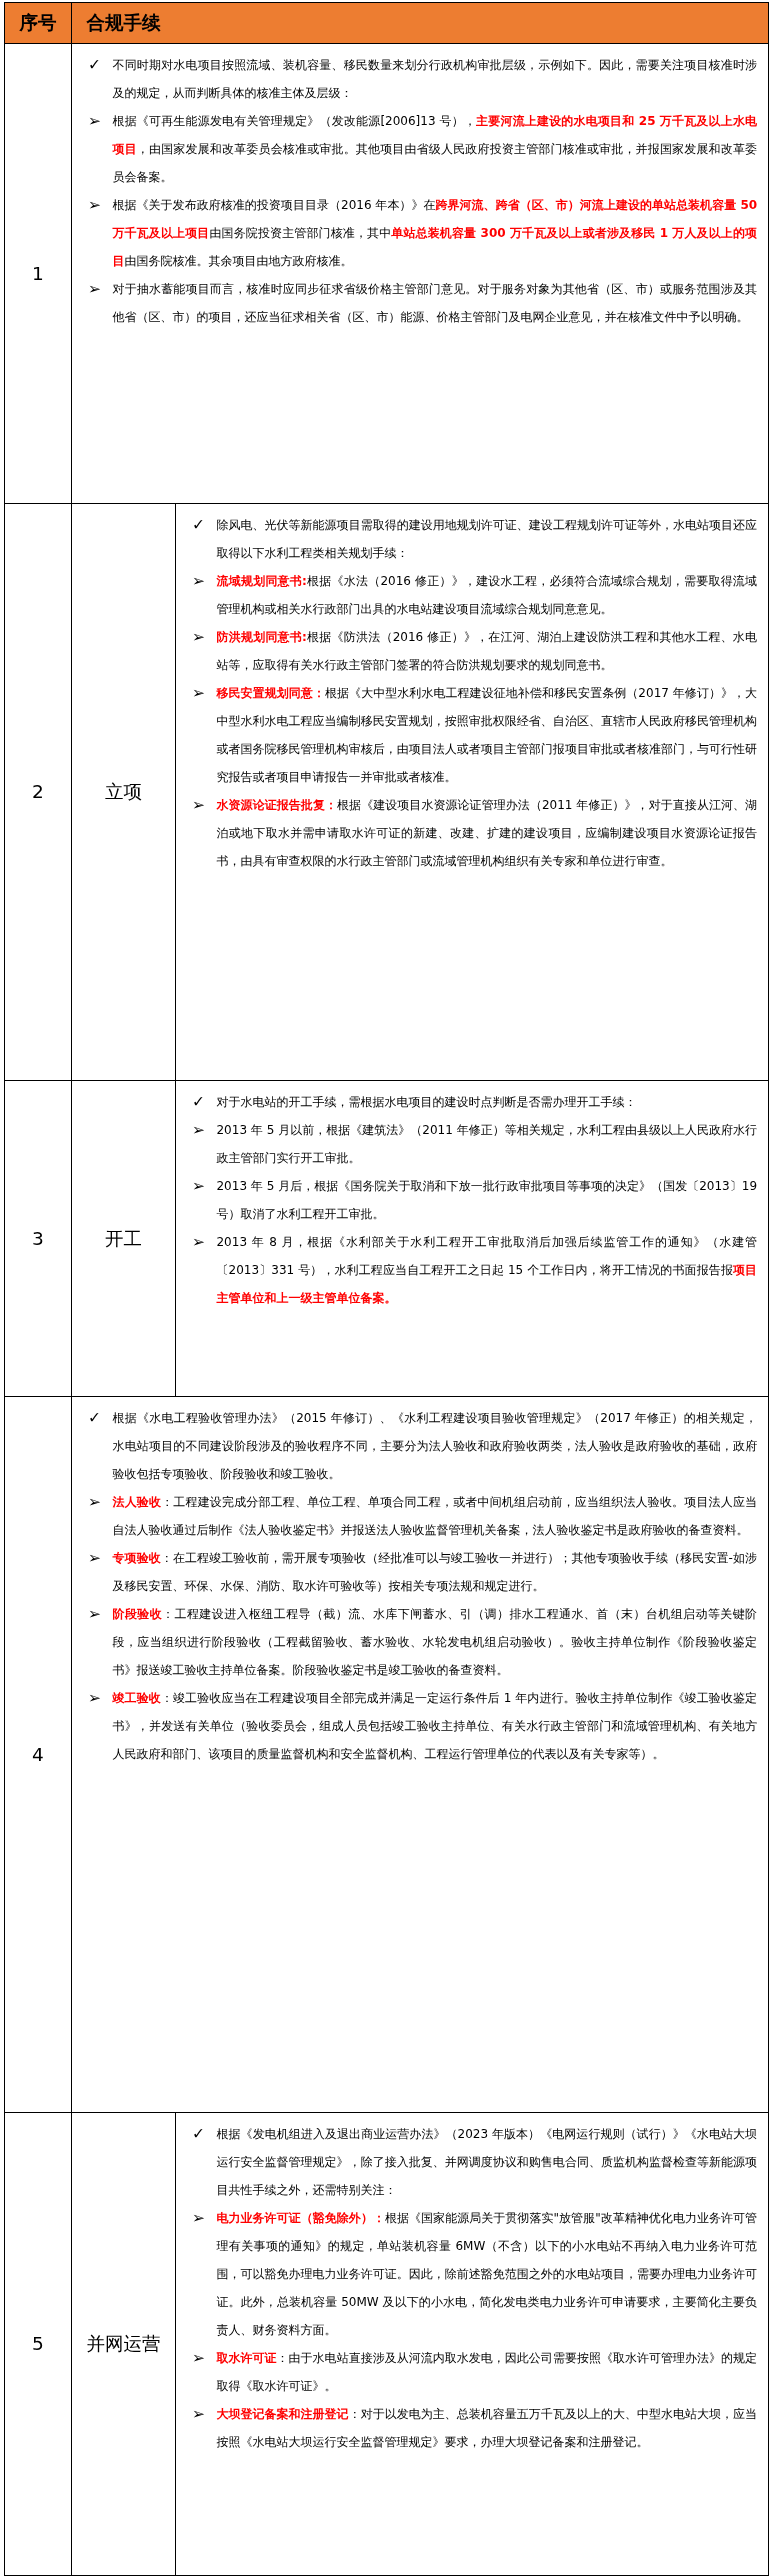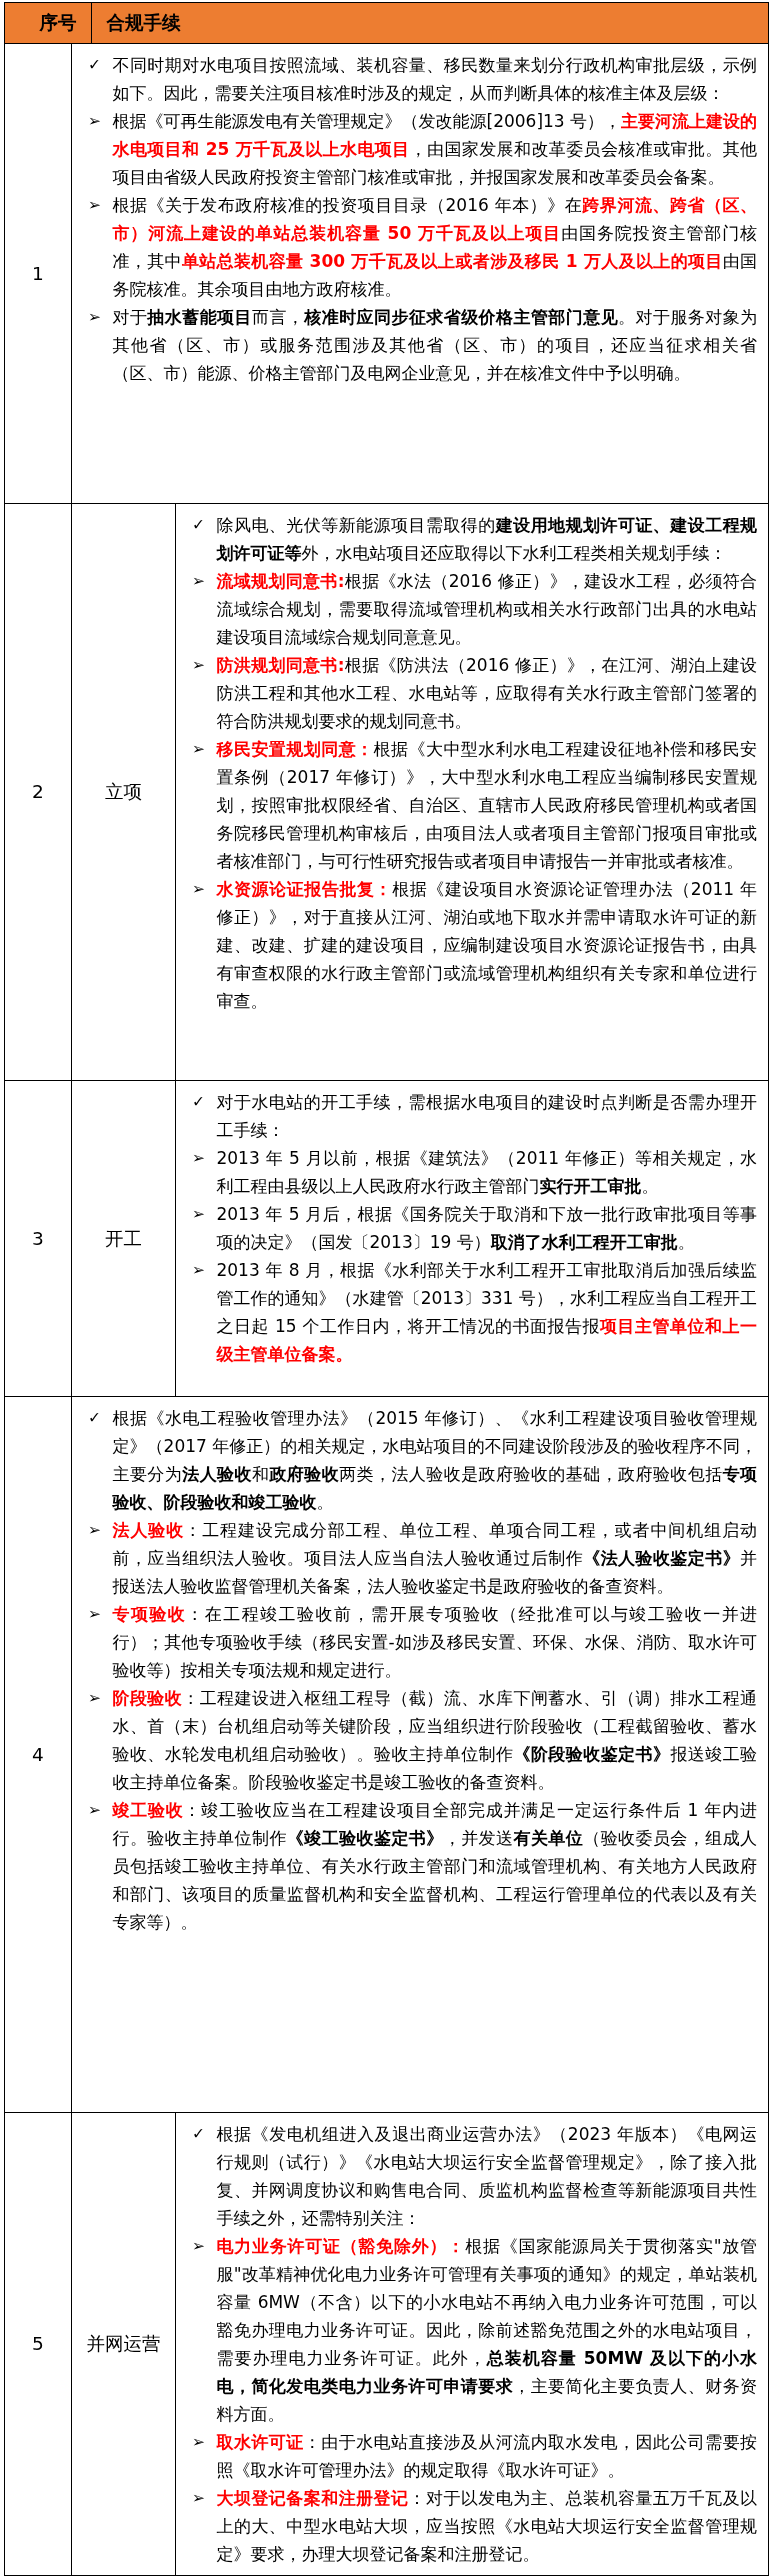--- a/index.html
+++ b/index.html
@@ -15,21 +15,20 @@
     border: 1.5px solid var(--border, #000);
   }
   .header-row {
     display: flex;
     background: var(--header-bg, #ED7D31);
     border-bottom: 1.5px solid var(--border, #000);
     height: 41px;
     align-items: center;
     font-weight: bold;
     font-size: 18.5px;
-    padding-left: 20px;
   }
   .body-row {
     display: flex;
     border-bottom: 1.5px solid var(--border, #000);
     align-items: stretch;
   }
   .body-row:last-child { border-bottom: none; }
   .cell-1 { width: 66px; flex: none; }
   .cell-2 { width: 104px; flex: none; border-left: 1.5px solid var(--border, #000); }
   .cell-3 { flex: 1; border-left: 1.5px solid var(--border, #000); }
@@ -41,26 +40,26 @@
   .points-cell { padding: 7px 10.8px 7px 4.6px; }
   .point { display: flex; }
   .point .marker {
     width: 36px; flex: none;
     text-align: center;
     font-size: 15.5px;
     line-height: 28px;
   }
   .point .content {
     flex: 1;
-    font-size: 17px;
+    font-size: 12px;
     line-height: 28px;
     text-align: justify;
   }
   .seg-n { font-weight: normal; }
-  .seg-b { font-weight: bold; }
+  .seg-b { font-weight: normal; }
   .seg-r { font-weight: bold; color: var(--red, #FF0000); }
   
   .row-1 { min-height: 460px; }
   .row-2 { min-height: 577px; }
   .row-3 { min-height: 316px; }
   .row-4 { min-height: 716px; }
   .row-5 { min-height: 462px; }
 </style>
 </head>
 <body>

